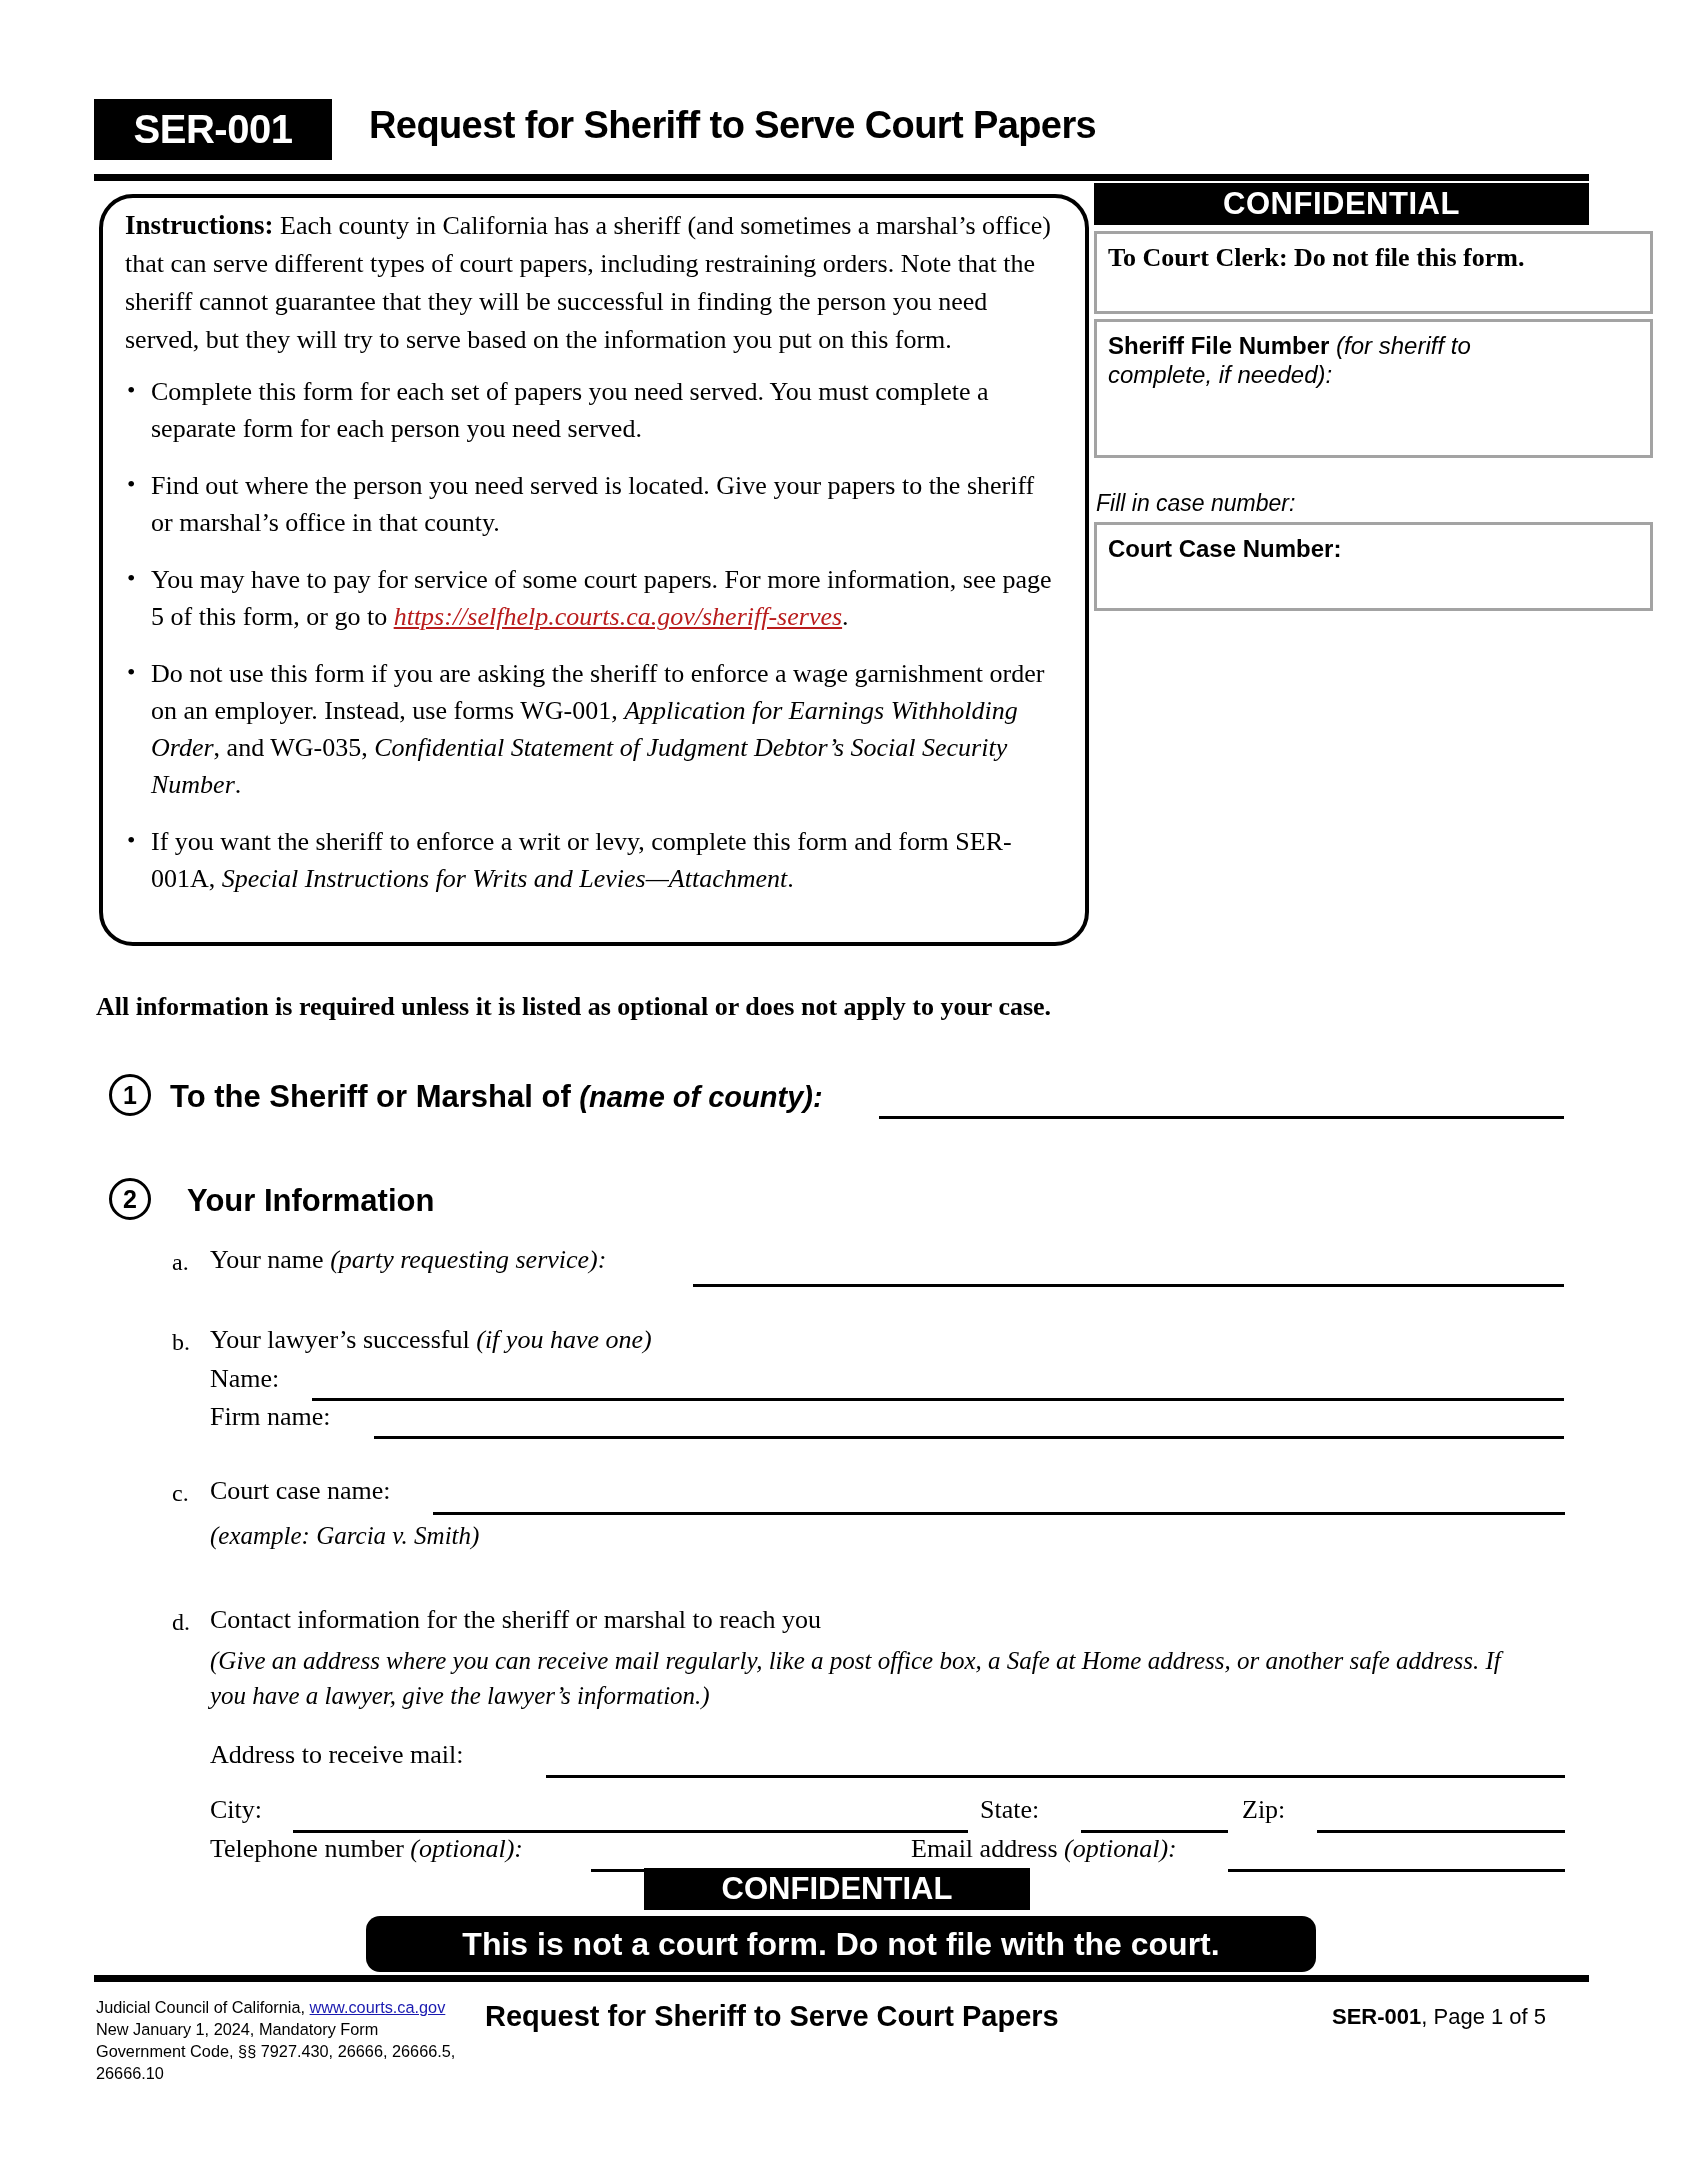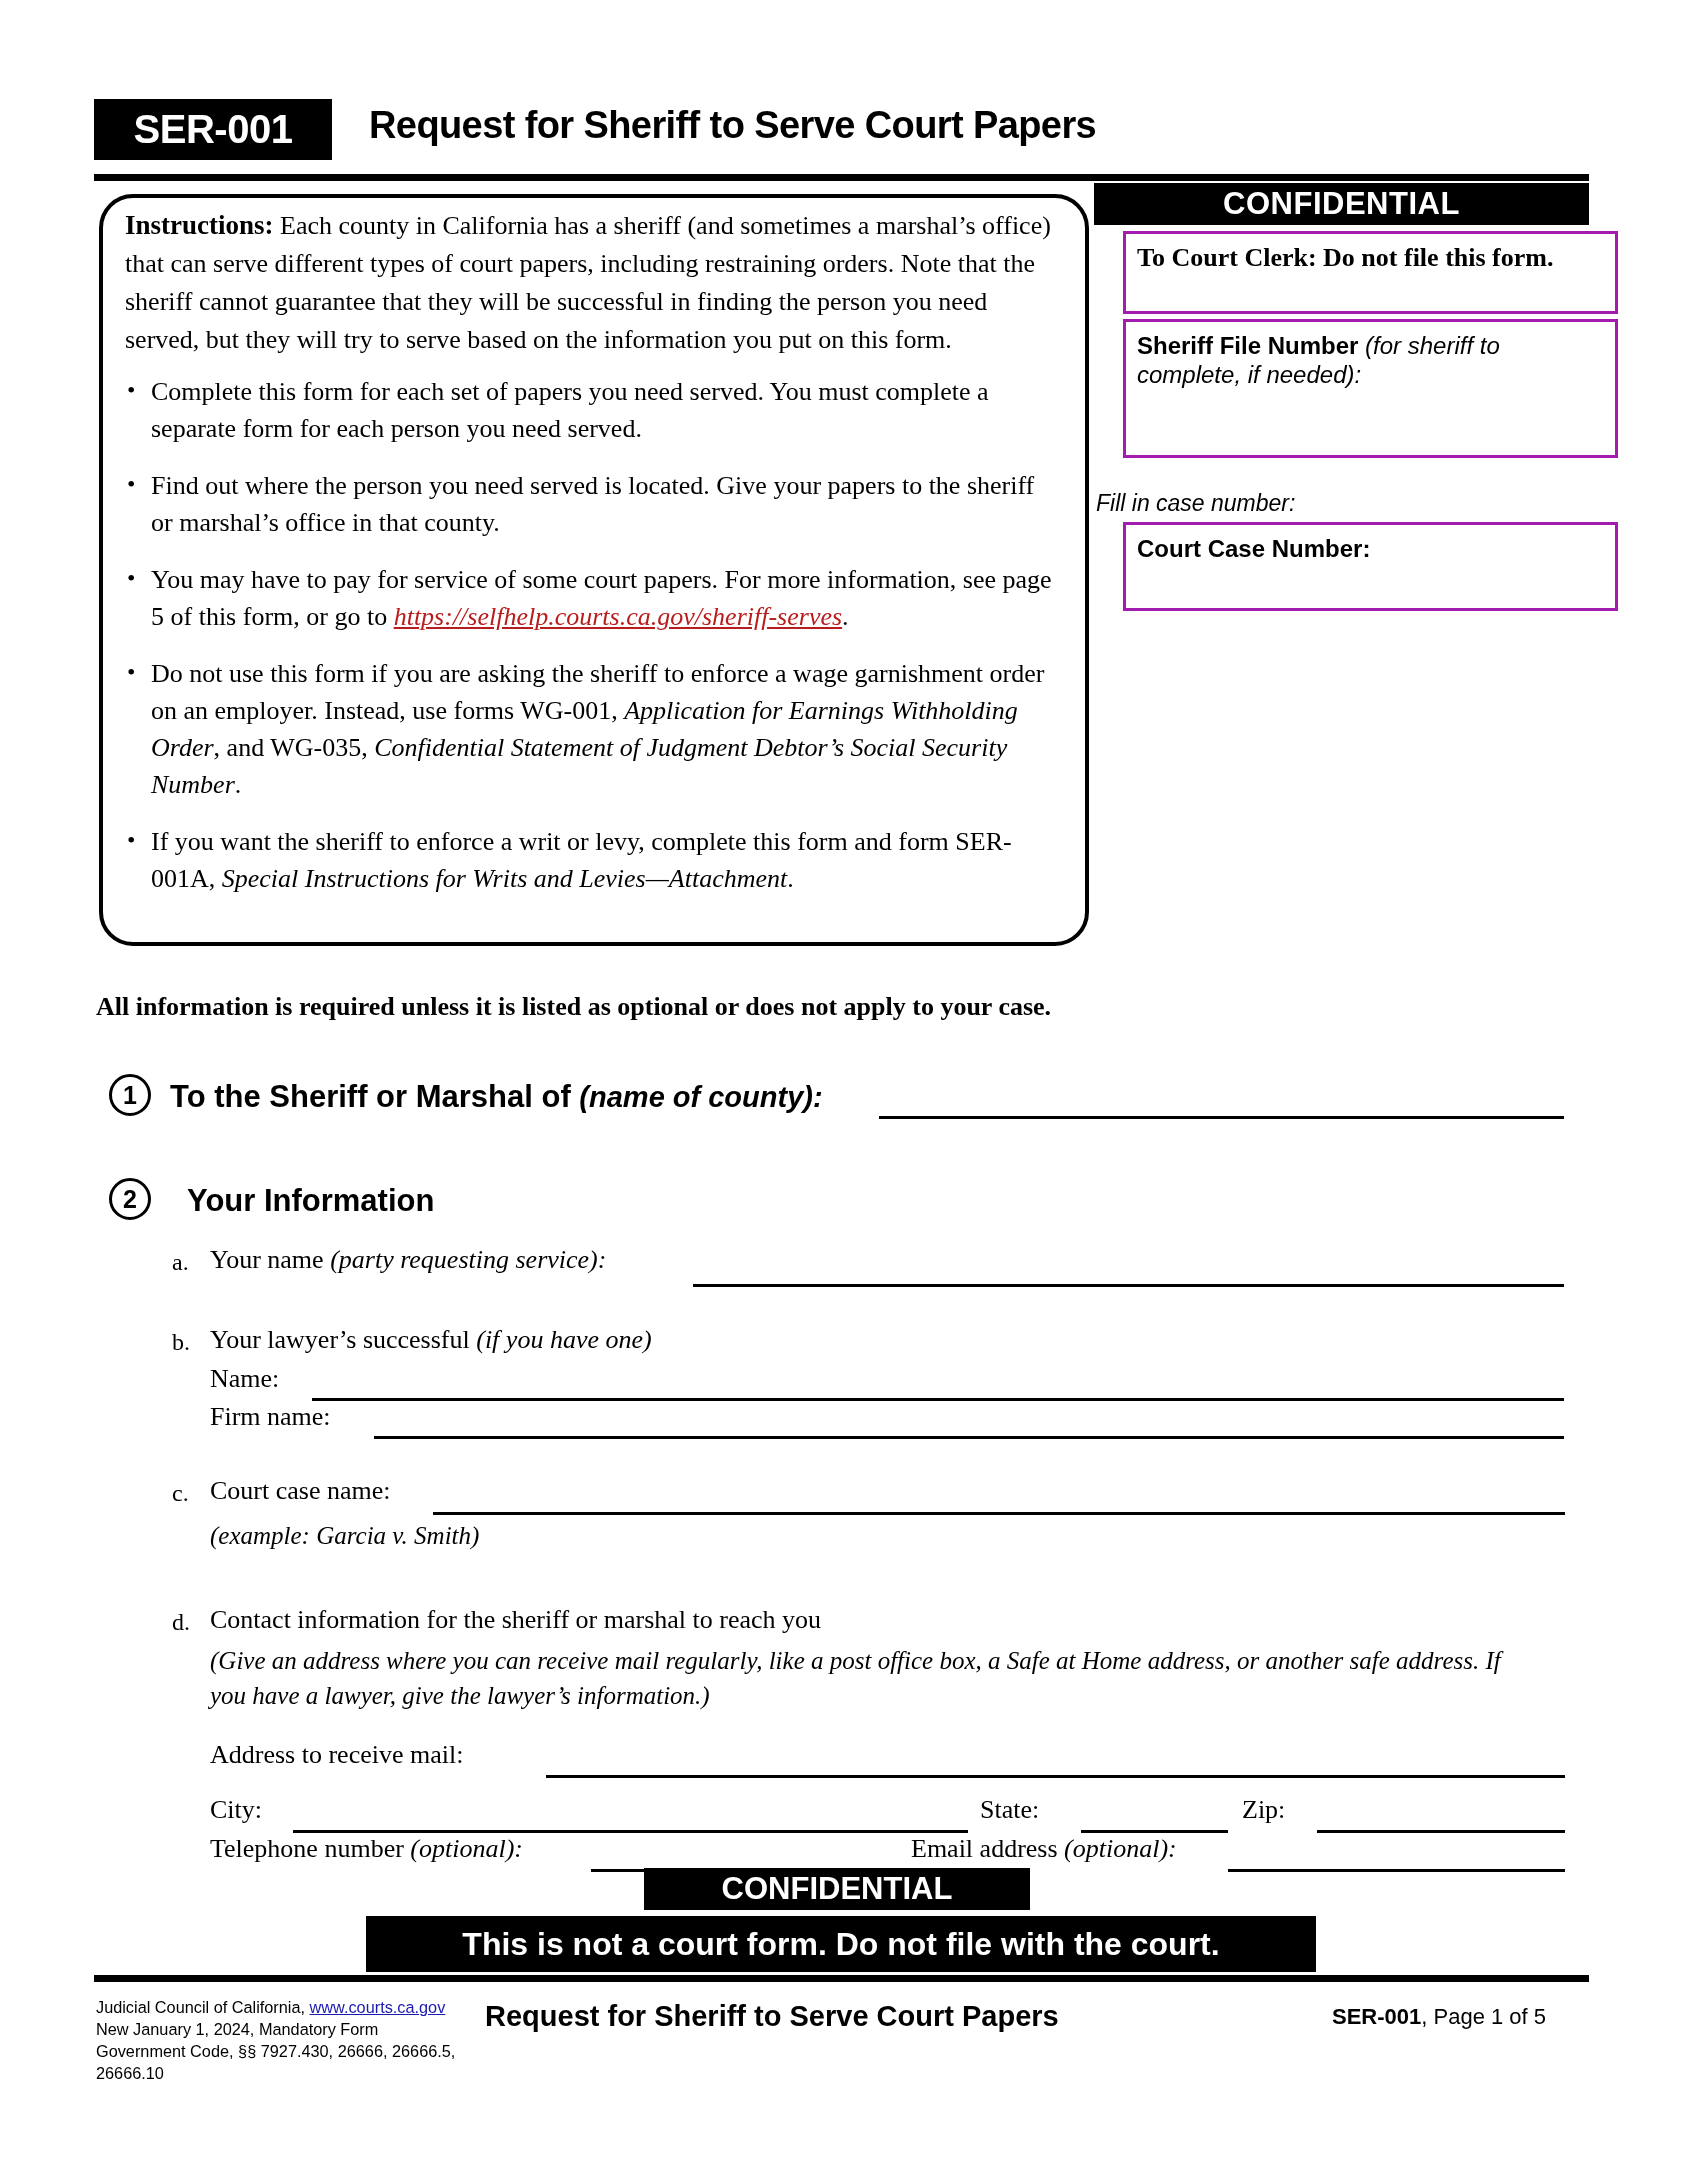--- a/index.html
+++ b/index.html
@@ -133,24 +133,23 @@
     font-family: "Liberation Sans", sans-serif;
     font-weight: bold;
     font-size: 31px;
     display: flex;
     align-items: center;
     justify-content: center;
     letter-spacing: 0.5px;
   }
   .panel-box {
     box-sizing: border-box;
-    border: 3px solid #a21caf;
-    width: 495px;
+    border: 3px solid #a3a3a3;
+    width: 559px;
     position: relative;
-    margin-left: 29px;
   }
   .box-clerk {
     height: 83px;
     margin-top: 6px;
   }
   .box-sheriff-file {
     height: 139px;
     margin-top: 5px;
   }
   .box-case-number {
@@ -268,20 +267,21 @@
     width: 950px;
     height: 56px;
     background: #000000;
     color: #ffffff;
     font-family: "Liberation Sans", sans-serif;
     font-weight: bold;
     font-size: 32px;
     display: flex;
     align-items: center;
     justify-content: center;
+    border-radius: 14px;
   }
   .footer-rule {
     position: absolute;
     left: 94px;
     top: 1975px;
     width: 1495px;
     height: 7px;
     background: #000000;
   }
   .footer-legal {

